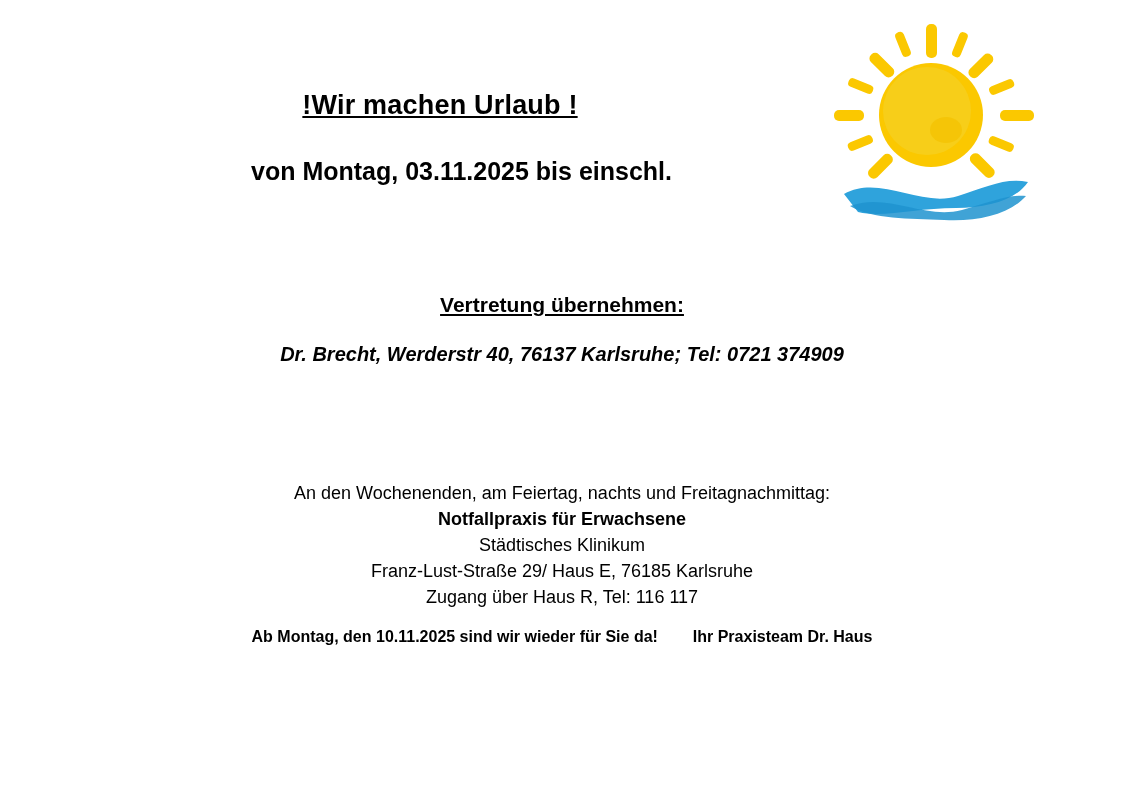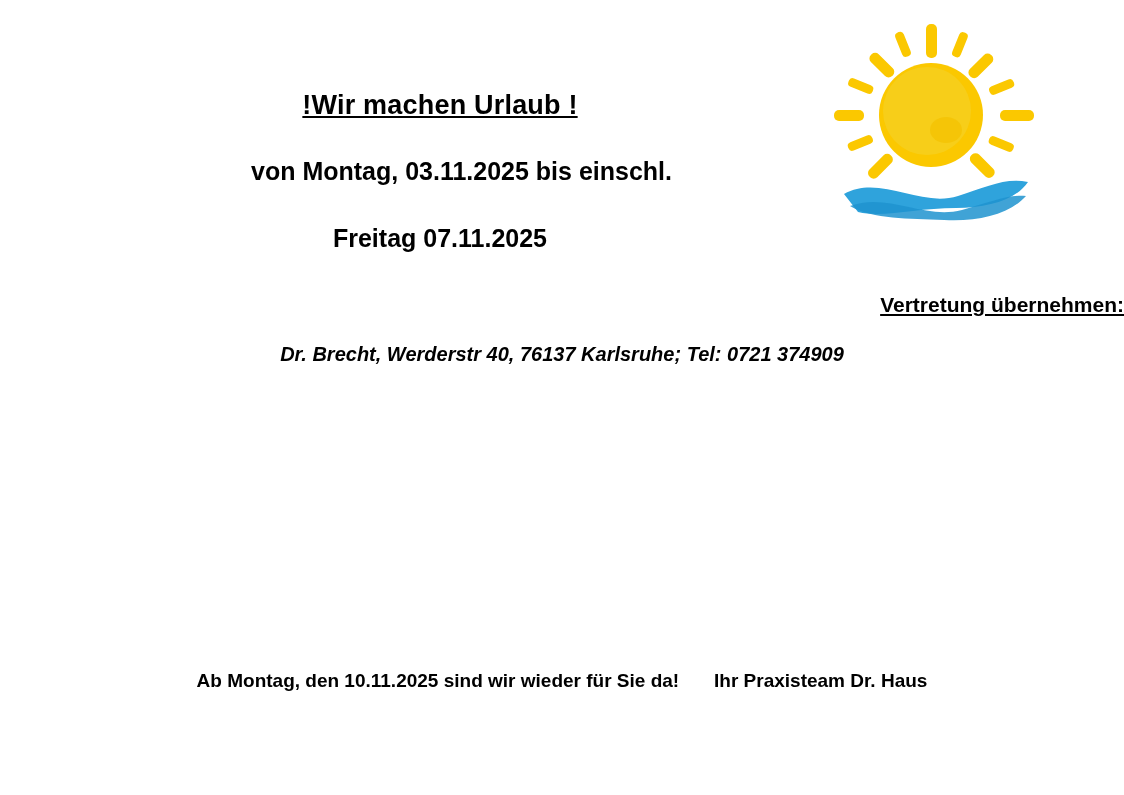--- a/index.html
+++ b/index.html
@@ -67,21 +67,20 @@
     top: 293px;
     left: 0;
     width: 1124px;
     text-align: center;
   }
   .subst-title {
     font-size: 21px;
     font-weight: bold;
     text-decoration: underline;
     margin: 0 0 22px 0;
-    text-align: right;
   }
   .subst-line {
     font-size: 20px;
     font-weight: bold;
     line-height: 30px;
     margin: 0;
   }
   .subst-line.italic {
     font-style: italic;
   }
@@ -105,24 +104,23 @@
 
   
   .footer {
     position: absolute;
     top: 628px;
     left: 0;
     width: 1124px;
     text-align: center;
   }
   .footer-text {
-    font-size: 19px;
+    font-size: 16px;
     font-weight: bold;
     display: inline-block;
-    margin-top: 42px;
   }
   .footer-gap {
     display: inline-block;
     width: 26px;
   }
 </style>
 </head>
 <body>
 
 <div class="page">
@@ -168,28 +166,34 @@
       <ellipse cx="118" cy="108" rx="16" ry="13" fill="#F3C200" opacity="0.7"></ellipse>
 
       <path d="M16 172 C 52 152, 92 186, 130 174 C 158 165, 178 155, 200 160 C 188 178, 160 186, 128 186 C 88 186, 56 196, 30 190 Z" fill="#2FA3DC"></path>
       <path d="M22 184 C 60 170, 96 198, 134 188 C 162 180, 182 172, 198 174 C 182 192, 150 200, 116 198 C 80 196, 46 198, 22 184 Z" fill="#1E93CF" opacity="0.85"></path>
     </svg>
   </div>
 
   <div class="headline-block">
     <div class="headline-1">!Wir machen Urlaub !</div>
     <div class="headline-2">von Montag, 03.11.2025 bis einschl.</div>
-    <div class="headline-3">Freitag 07.11.2025</div>
   </div>
 
   <div class="subst-block">
     <div class="subst-title">Vertretung übernehmen:</div>
     <div class="subst-line italic">Dr. Brecht, Werderstr 40, 76137 Karlsruhe; Tel: 0721 374909</div>
   </div>
 
+  <div class="info-block">
+    <div class="info-line">An den Wochenenden, am Feiertag, nachts und Freitagnachmittag:</div>
+    <div class="info-line bold">Notfallpraxis für Erwachsene</div>
+    <div class="info-line">Städtisches Klinikum</div>
+    <div class="info-line">Franz-Lust-Straße 29/ Haus E, 76185 Karlsruhe</div>
+    <div class="info-line">Zugang über Haus R, Tel: 116 117</div>
+  </div>
 
   <div class="footer">
     <span class="footer-text">Ab Montag, den 10.11.2025 sind wir wieder für Sie da!</span>
     <span class="footer-gap"></span>
     <span class="footer-text">Ihr Praxisteam Dr. Haus</span>
   </div>
 
 </div>
 
 </body></html>

